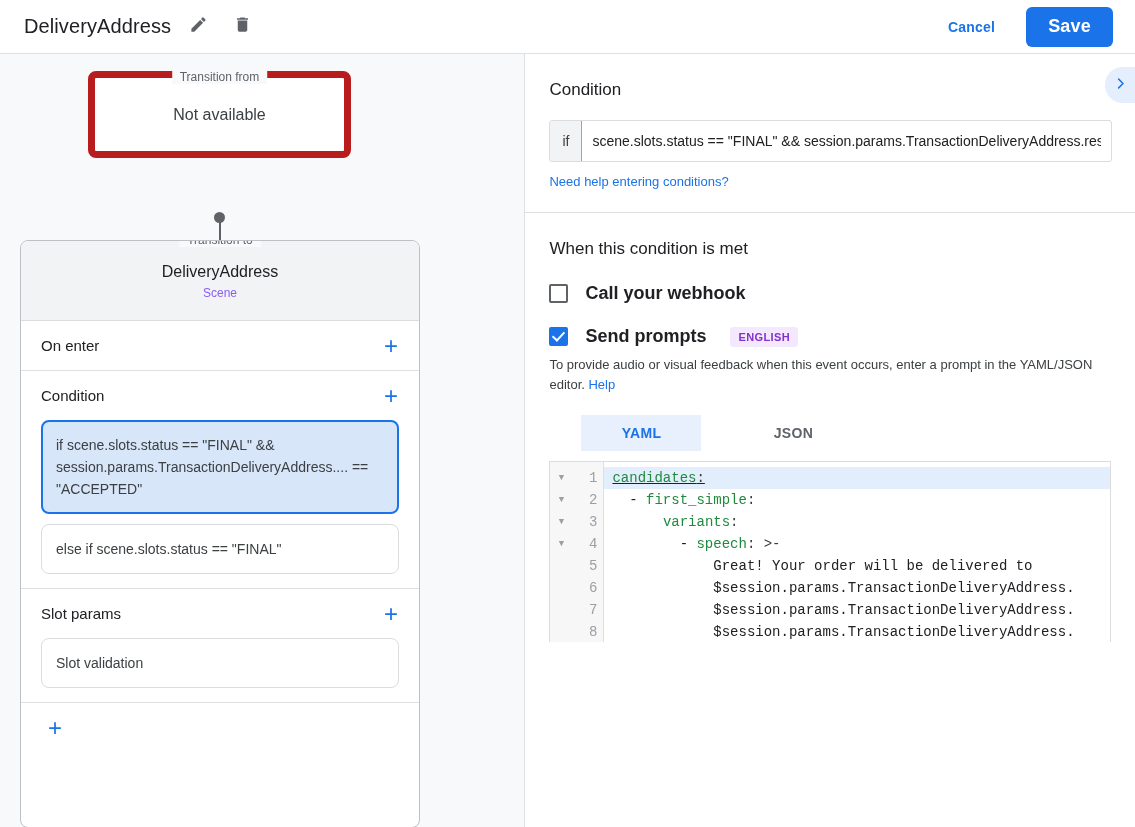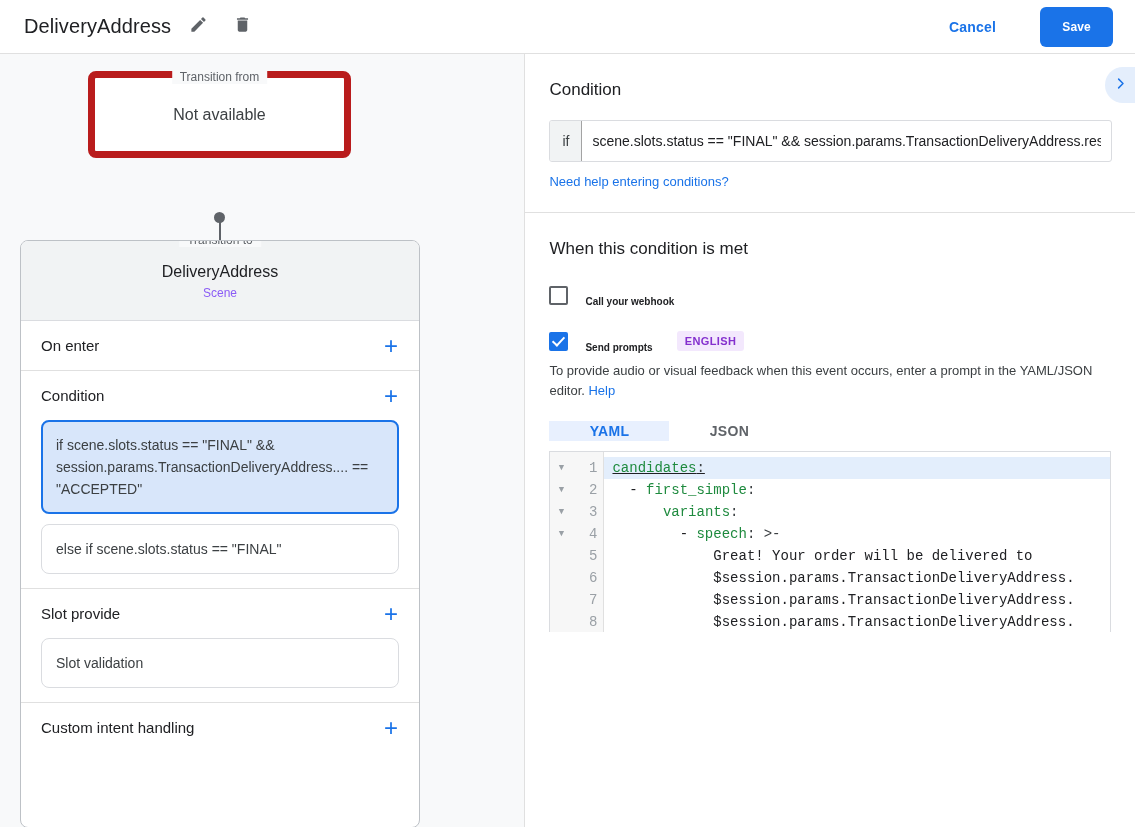--- a/index.html
+++ b/index.html
@@ -50,30 +50,30 @@
     color: #1a73e8;
     background: none;
     border: none;
     padding: 8px 14px;
     border-radius: 4px;
     cursor: pointer;
     font-family: inherit;
     letter-spacing: .2px;
   }
   .btn-save {
-    font-size: 12px;
+    font-size: 18px;
     font-weight: bold;
     color: #ffffff;
     background: #1a73e8;
     border: none;
     padding: 0 22px;
     height: 40px;
     border-radius: 6px;
     cursor: pointer;
-    margin-left: 30px;
+    margin-left: 17px;
     font-family: inherit;
     letter-spacing: .2px;
   }
 
   
   .page {
     display: flex;
     height: 773px;
     align-items: stretch;
   }
@@ -350,24 +350,23 @@
     position: absolute;
     left: 4px;
     top: 0px;
     width: 5px;
     height: 10px;
     border: solid #fff;
     border-width: 0 2px 2px 0;
     transform: rotate(43deg);
   }
   .check-label {
-    font-size: 10px;
+    font-size: 18px;
     font-weight: bold;
     color: #202124;
-    margin-top: 13px;
   }
   .lang-badge {
     margin-left: 24px;
     background: #f3e8fd;
     color: #8430ce;
     font-size: 11px;
     font-weight: bold;
     letter-spacing: .4px;
     padding: 4px 8px;
     border-radius: 3px;
@@ -381,29 +380,30 @@
   }
   .helper-text a { color: #1a73e8; text-decoration: none; cursor: pointer; }
 
   
   .tabs {
     display: flex;
     margin-top: 20px;
   }
   .tab {
     width: 120px;
-    height: 20px;
+    height: 36px;
     display: flex;
     align-items: center;
     justify-content: center;
     font-size: 14px;
     font-weight: bold;
     color: #5f6368;
     cursor: pointer;
     letter-spacing: .3px;
+    margin-left: 32px;
   }
   .tab.active {
     background: #e8f0fe;
     color: #1a73e8;
   }
   .editor {
     margin-top: 10px;
     border: 1px solid #dadce0;
     border-bottom: none;
     height: 181px;
@@ -515,31 +515,30 @@
           <span class="plus-btn">+</span>
         </div>
         <div class="section-body">
           <div class="chip selected">if scene.slots.status == "FINAL" &amp;&amp; session.params.TransactionDeliveryAddress.... == "ACCEPTED"</div>
           <div class="chip">else if scene.slots.status == "FINAL"</div>
         </div>
       </div>
 
       <div class="section">
         <div class="section-header">
-          <span class="section-title">Slot provide</span>
+          <span class="section-title">Slot params</span>
           <span class="plus-btn">+</span>
         </div>
         <div class="section-body">
           <div class="chip">Slot validation</div>
         </div>
       </div>
 
       <div class="section">
         <div class="section-header">
-          <span class="section-title">Custom intent handling</span>
           <span class="plus-btn">+</span>
         </div>
       </div>
     </div>
   </div>
 
   <div class="right-pane">
 
     <div class="cond-block">
       <div class="cond-title">Condition</div>

